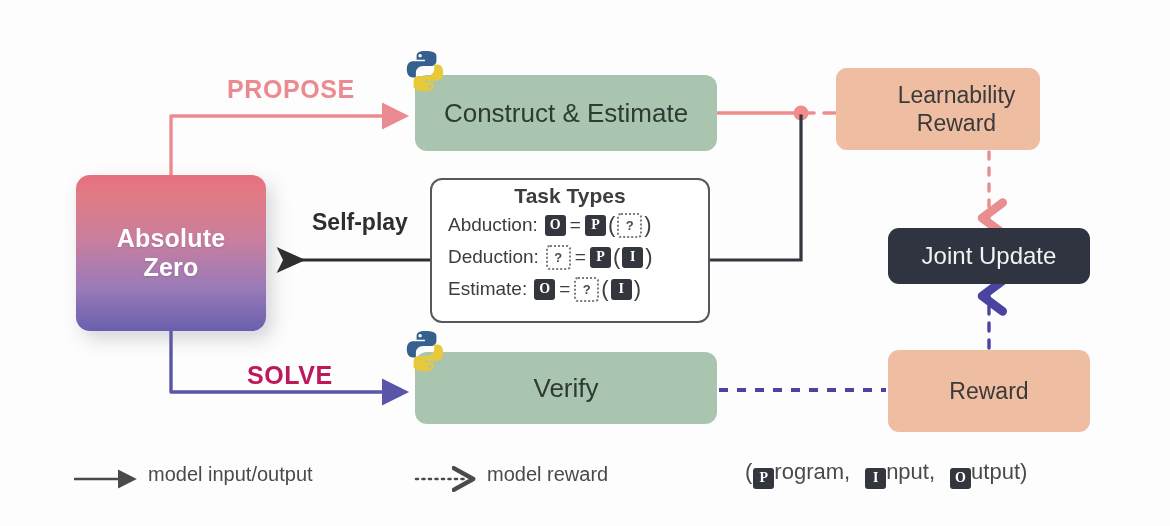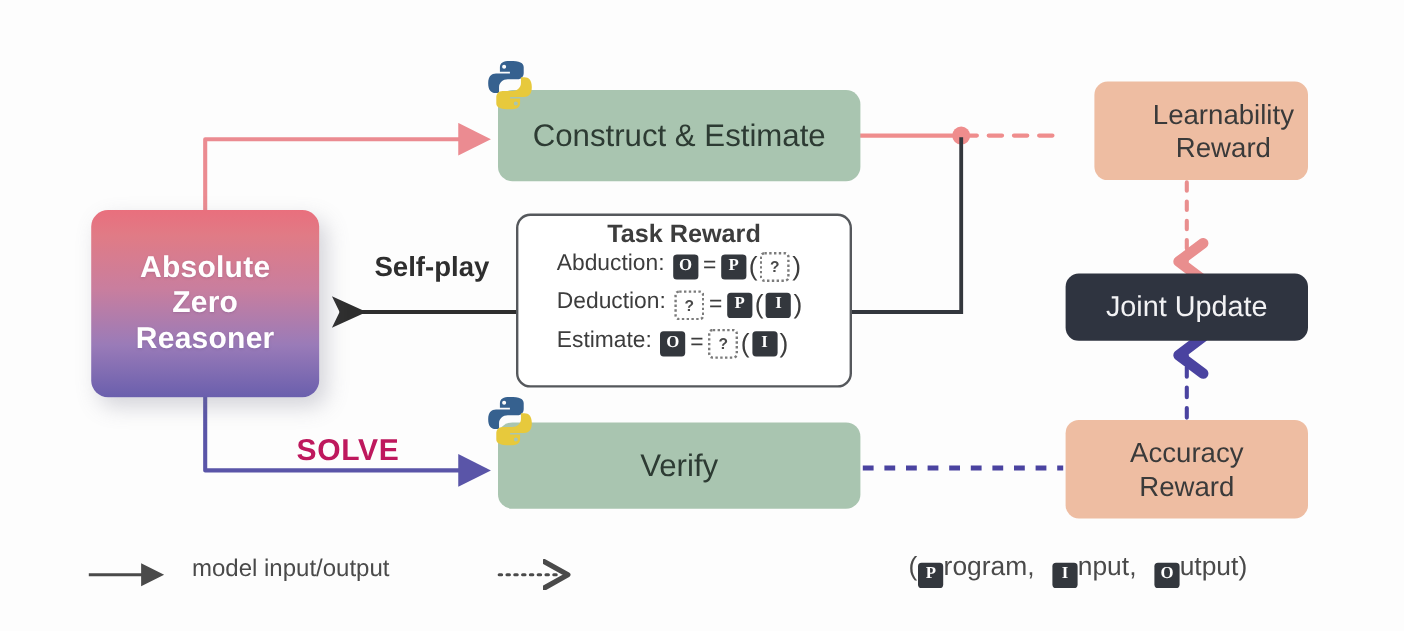--- a/index.html
+++ b/index.html
@@ -75,21 +75,21 @@
   
   .reward-box {
     background: #eebda2;
     border-radius: 11px;
     color: #3a3a3a;
     font-size: 23px;
     font-weight: 500;
     flex-direction: column;
     line-height: 1.22;
   }
-  #learn-box { left: 912px; top: 68px;  width: 178px; height: 82px; padding-left: 37px; }
+  #learn-box { left: 836px; top: 68px;  width: 204px; height: 82px; padding-left: 37px; }
   #acc-box   { left: 888px; top: 350px; width: 202px; height: 82px; }
 
   
   #joint-box {
     left: 888px; top: 228px;
     width: 202px; height: 56px;
     background: #2f3440;
     border-radius: 11px;
     color: #f2f2f4;
     font-size: 24px;
@@ -109,24 +109,24 @@
     z-index: 5;
   }
   #tasktypes-title {
     font-size: 21px;
     font-weight: 600;
     color: #3d3d3d;
     margin-bottom: 1px;
   }
   .tt-row {
     display: flex;
-    align-items: flex-start;
+    align-items: center;
     justify-content: flex-start;
     width: 100%;
-    padding-left: 32px;
+    padding-left: 16px;
     box-sizing: border-box;
     height: 32px;
     font-size: 19px;
     color: #3d3d3d;
     white-space: nowrap;
   }
   .tt-name { margin-right: 6px; }
   .tt-expr { display: flex; align-items: center; }
   .sym {
     display: inline-flex;
@@ -181,21 +181,20 @@
     font-weight: 600;
     color: #2e2e2e;
   }
 
   
   #legend {
     position: absolute;
     left: 0; top: 455px;
     width: 1096px; height: 55px;
     z-index: 5;
-    margin-left: 12px;
   }
   .legend-item {
     position: absolute;
     display: flex;
     align-items: center;
     font-size: 20px;
     color: #4a4a4a;
     white-space: nowrap;
   }
   #legend-io  { left: 148px; top: 8px; }
@@ -255,21 +254,20 @@
     <path d="M719,390 L886,390" fill="none" stroke="#4a43a0" stroke-width="4" stroke-dasharray="9 9" stroke-linecap="butt"></path>
 
     <path d="M74,479 L132,479" fill="none" stroke="#4a4a4a" stroke-width="2.4" marker-end="url(#arrow-legend-black)"></path>
 
     <path d="M416,479 L468,479" fill="none" stroke="#4a4a4a" stroke-width="2.6" stroke-dasharray="2 4.5" stroke-linecap="round" marker-end="url(#arrow-legend-dash)"></path>
   </svg>
 
   <div class="node" id="azr-box">
     <span class="lbl">Absolute</span>
     <span class="lbl">Zero</span>
-    <span class="lbl">Reasoner</span>
   </div>
 
   <div class="node green-box" id="construct-box">
     <span>Construct &amp; Estimate</span>
   </div>
   <svg class="py-logo" id="py-construct" viewBox="0 0 64 64">
     <path d="M31.5 4c-7 0-11.2 2.2-11.2 7.1v5.4h11.6v1.9H15.8c-5.1 0-9.1 3-9.1 11.3 0 8 3.5 11.4 8.5 11.4h4.1v-6.6c0-5.4 4.6-9.3 10.1-9.3h11.3c4.4 0 7.2-3.3 7.2-7.3v-6.8C47.9 6.2 43.3 4 31.5 4zm-6.3 4.4c1.3 0 2.3 1 2.3 2.3s-1 2.3-2.3 2.3c-1.3 0-2.3-1-2.3-2.3s1-2.3 2.3-2.3z" fill="#36618f"></path>
     <path d="M32.5 60c7 0 11.2-2.2 11.2-7.1v-5.4H32.1v-1.9h16.1c5.1 0 9.1-3 9.1-11.3 0-8-3.5-11.4-8.5-11.4h-4.1v6.6c0 5.4-4.6 9.3-10.1 9.3H23.3c-4.4 0-7.2 3.3-7.2 7.3v6.8C16.1 57.8 20.7 60 32.5 60zm6.3-4.4c-1.3 0-2.3-1-2.3-2.3s1-2.3 2.3-2.3c1.3 0 2.3 1 2.3 2.3s-1 2.3-2.3 2.3z" fill="#e7c93c"></path>
   </svg>
 
@@ -284,26 +282,25 @@
   <div class="node reward-box" id="learn-box">
     <span>Learnability</span>
     <span>Reward</span>
   </div>
 
   <div class="node" id="joint-box">
     <span>Joint Update</span>
   </div>
 
   <div class="node reward-box" id="acc-box">
-    <span>Accuracy</span>
     <span>Reward</span>
   </div>
 
   <div class="node" id="tasktypes-box">
-    <div id="tasktypes-title">Task Reward</div>
+    <div id="tasktypes-title">Task Types</div>
 
     <div class="tt-row">
       <span class="tt-name">Abduction:</span>
       <span class="tt-expr">
         <span class="sym filled">O</span>
         <span class="op">=</span>
         <span class="sym filled">P</span>
         <span class="paren">(</span>
         <span class="sym unknown">?</span>
         <span class="paren">)</span>
@@ -328,26 +325,30 @@
         <span class="sym filled">O</span>
         <span class="op">=</span>
         <span class="sym unknown">?</span>
         <span class="paren">(</span>
         <span class="sym filled">I</span>
         <span class="paren">)</span>
       </span>
     </div>
   </div>
 
+  <div class="edge-label" id="lbl-propose">PROPOSE</div>
   <div class="edge-label" id="lbl-solve">SOLVE</div>
   <div class="edge-label" id="lbl-selfplay">Self-play</div>
 
   <div id="legend">
     <div class="legend-item" id="legend-io">
       <span>model input/output</span>
+    </div>
+    <div class="legend-item" id="legend-rwd">
+      <span>model reward</span>
     </div>
     <div class="legend-item" id="legend-pio">
       <span>(</span>
       <span class="sym filled">P</span>
       <span>rogram,</span>
       <span class="legend-gap"></span>
       <span class="sym filled">I</span>
       <span>nput,</span>
       <span class="legend-gap"></span>
       <span class="sym filled">O</span>

